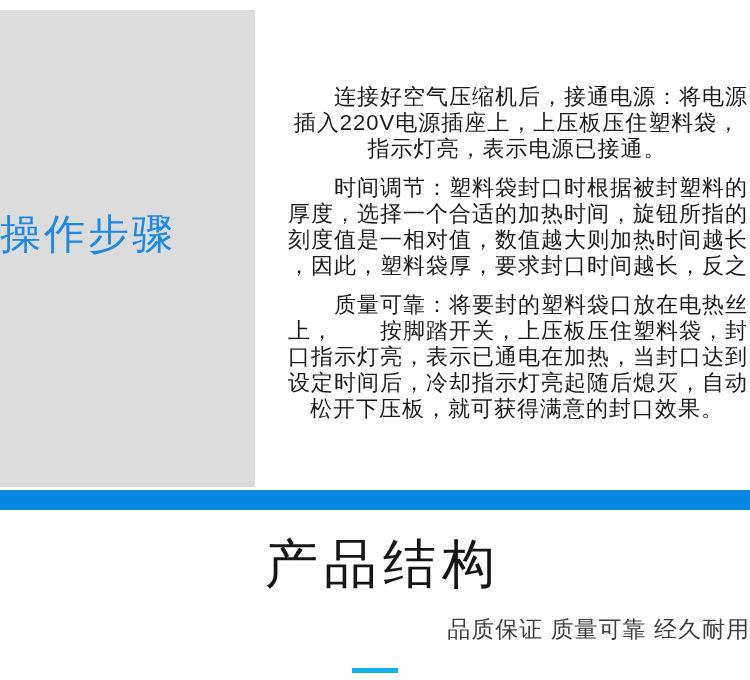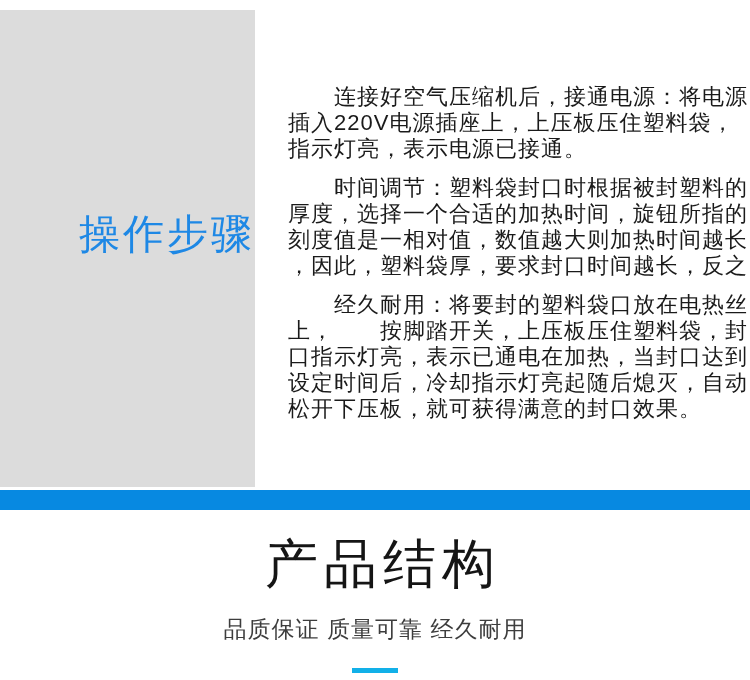--- a/index.html
+++ b/index.html
@@ -24,35 +24,36 @@
     top: 10px;
     width: 255px;
     height: 477px;
     background: #dcdcdc;
   }
   .panel-label {
     position: absolute;
     top: 197px;
     left: 0;
     width: 100%;
-    text-align: right;
+    text-align: left;
     font-size: 41px;
     letter-spacing: 3px;
     color: #1e88e5;
     white-space: pre;
   }
   .instructions {
     position: absolute;
     left: 272px;
     top: 84px;
     width: 474px;
     color: #1a1a1a;
   }
   .para {
     margin: 0 0 13px 16px;
+    text-align: center;
   }
   .para:last-child { margin-bottom: 0; }
   .line {
     font-size: 22px;
     line-height: 26px;
     letter-spacing: 1px;
     font-weight: 500;
     white-space: pre;
   }
 
@@ -79,21 +80,21 @@
     font-weight: 300;
     letter-spacing: 6px;
     color: #151515;
     white-space: pre;
   }
   .product-subtitle {
     position: absolute;
     left: 0;
     top: 614px;
     width: 100%;
-    text-align: center;
+    text-align: right;
     font-size: 23px;
     line-height: 30px;
     letter-spacing: 1px;
     color: #3d3d3d;
     white-space: pre;
   }
   .cyan-underline {
     position: absolute;
     left: 352px;
     top: 668px;
@@ -118,21 +119,21 @@
         <div class="line">插入220V电源插座上，上压板压住塑料袋，</div>
         <div class="line">指示灯亮，表示电源已接通。</div>
       </div>
       <div class="para">
         <div class="line">　　时间调节：塑料袋封口时根据被封塑料的</div>
         <div class="line">厚度，选择一个合适的加热时间，旋钮所指的</div>
         <div class="line">刻度值是一相对值，数值越大则加热时间越长</div>
         <div class="line">，因此，塑料袋厚，要求封口时间越长，反之</div>
       </div>
       <div class="para">
-        <div class="line">　　经久耐用：将要封的塑料袋口放在电热丝</div>
+        <div class="line">　　质量可靠：将要封的塑料袋口放在电热丝</div>
         <div class="line">上，　　按脚踏开关，上压板压住塑料袋，封</div>
         <div class="line">口指示灯亮，表示已通电在加热，当封口达到</div>
         <div class="line">设定时间后，冷却指示灯亮起随后熄灭，自动</div>
         <div class="line">松开下压板，就可获得满意的封口效果。</div>
       </div>
     </div>
   </section>
 
   <div class="blue-bar"></div>
 

